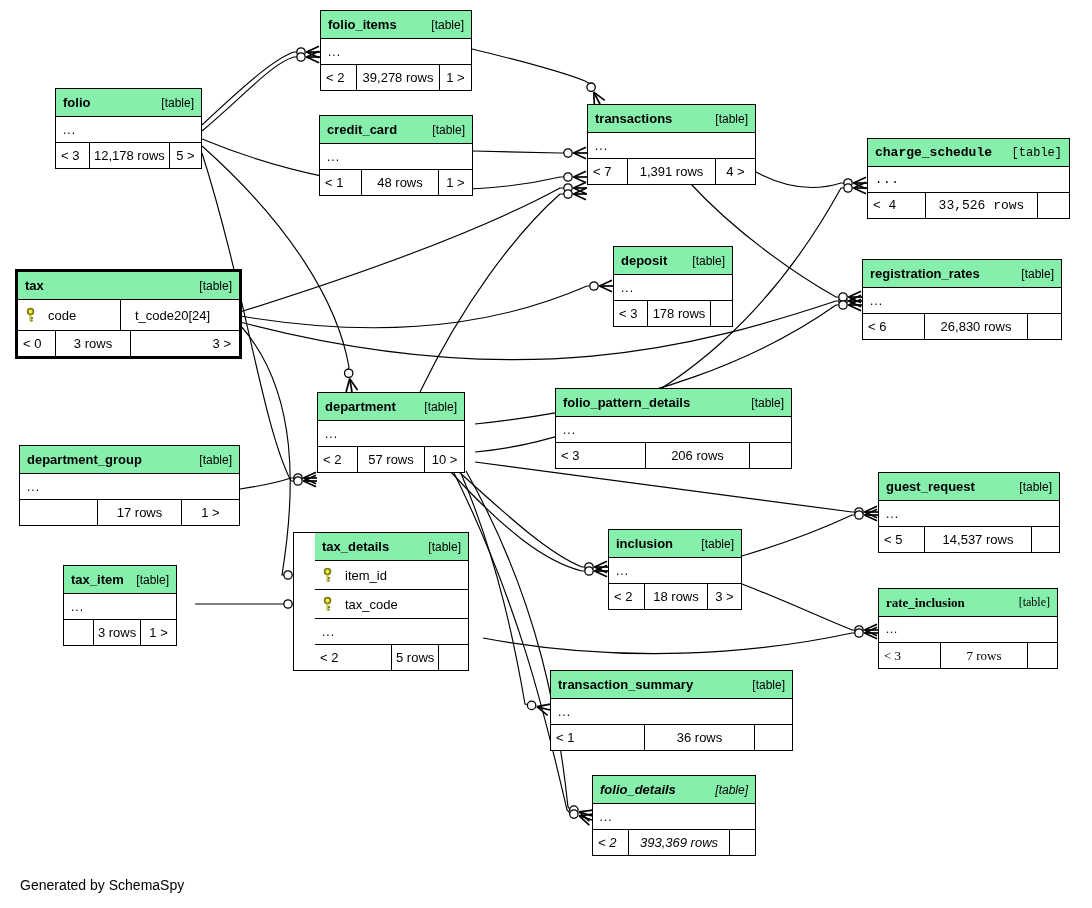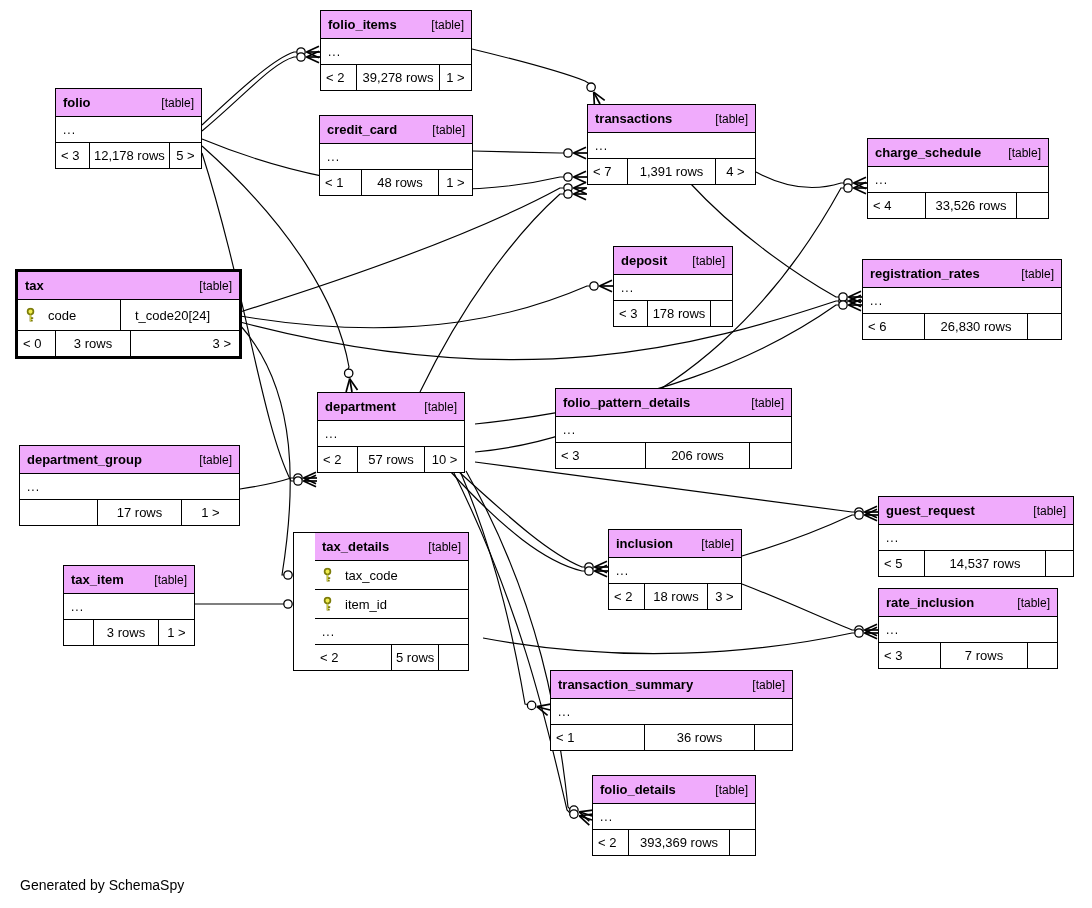--- a/index.html
+++ b/index.html
@@ -9,21 +9,21 @@
   }
   #stage{position:absolute;left:0;top:0;width:1092px;height:908px;}
   #edges{position:absolute;left:0;top:0;z-index:0;pointer-events:none;}
   .tnode{
     position:absolute;background:#fff;border:1px solid #000;z-index:1;
     font-size:13px;box-sizing:border-box;cursor:pointer;
   }
   .tnode.emph{box-shadow:0 0 0 2px #000;}
   .thead{
     display:flex;justify-content:space-between;align-items:center;
-    background:#f0abfc;padding:0 7px;height:28px;box-sizing:border-box;
+    background:#86efac;padding:0 7px;height:28px;box-sizing:border-box;
     border-bottom:1px solid #000;
   }
   .tname{font-weight:bold;font-size:13px;white-space:nowrap;}
   .ttype{font-size:12px;margin-left:10px;white-space:nowrap;}
   .tcol{
     position:relative;display:flex;align-items:stretch;height:var(--rowH,30px);
     box-sizing:border-box;border-bottom:1px solid #000;
   }
   .keyic{position:absolute;left:7px;top:50%;transform:translateY(-50%);line-height:0;}
   .cname{display:flex;align-items:center;padding-left:30px;box-sizing:border-box;white-space:nowrap;}
@@ -275,21 +275,21 @@
         <span class="tname">transactions</span>
         <span class="ttype">[table]</span>
       </div>
       <div class="tell">...</div>
       <div class="tfoot">
         <span class="fl" style="width: 40px;">&lt; 7</span>
         <span class="fc">1,391 rows</span>
         <span class="fr" style="width: 40px;">4 &gt;</span>
       </div>
     </div>
-    <div class="tnode" style="left: 867px; top: 138px; width: 182px;">
+    <div class="tnode" style="left: 867px; top: 138px; width: 203px; font-family: Liberation Mono, monospace;">
       <div class="thead">
         <span class="tname">charge_schedule</span>
         <span class="ttype">[table]</span>
       </div>
       <div class="tell">...</div>
       <div class="tfoot">
         <span class="fl" style="width: 58px;">&lt; 4</span>
         <span class="fc">33,526 rows</span>
         <span class="fr" style="width: 32px;"></span>
       </div>
@@ -367,21 +367,21 @@
         <span class="tname">department_group</span>
         <span class="ttype">[table]</span>
       </div>
       <div class="tell">...</div>
       <div class="tfoot">
         <span class="fl" style="width: 78px;"></span>
         <span class="fc">17 rows</span>
         <span class="fr" style="width: 58px;">1 &gt;</span>
       </div>
     </div>
-    <div class="tnode" style="left: 878px; top: 496px; width: 196px;">
+    <div class="tnode" style="left: 878px; top: 472px; width: 182px;">
       <div class="thead">
         <span class="tname">guest_request</span>
         <span class="ttype">[table]</span>
       </div>
       <div class="tell">...</div>
       <div class="tfoot">
         <span class="fl" style="width: 46px;">&lt; 5</span>
         <span class="fc">14,537 rows</span>
         <span class="fr" style="width: 28px;"></span>
       </div>
@@ -391,61 +391,61 @@
         <span class="tname">inclusion</span>
         <span class="ttype">[table]</span>
       </div>
       <div class="tell">...</div>
       <div class="tfoot">
         <span class="fl" style="width: 36px;">&lt; 2</span>
         <span class="fc">18 rows</span>
         <span class="fr" style="width: 34px;">3 &gt;</span>
       </div>
     </div>
-    <div class="tnode" style="left: 63px; top: 565px; width: 132px;">
+    <div class="tnode" style="left: 63px; top: 565px; width: 114px;">
       <div class="thead">
         <span class="tname">tax_item</span>
         <span class="ttype">[table]</span>
       </div>
       <div class="tell">...</div>
       <div class="tfoot">
         <span class="fl" style="width: 30px;"></span>
         <span class="fc">3 rows</span>
         <span class="fr" style="width: 36px;">1 &gt;</span>
       </div>
     </div>
     <div class="tnode" style="left: 293px; top: 532px; width: 176px; padding-left: 21px; --rowH: 29px;">
       <div class="thead">
         <span class="tname">tax_details</span>
         <span class="ttype">[table]</span>
+      </div>
+      <div class="tcol">
+        <span class="keyic"><svg width="11" height="15" viewBox="0 0 11 15">
+            <circle cx="5.5" cy="4.1" r="2.9" fill="#f0ec4f" stroke="#7c7c0a" stroke-width="1.7"></circle>
+            <path d="M5.5 7.2 V13.9 M5.5 10.7 H8.2 M5.5 13.2 H7.7" stroke="#7c7c0a" stroke-width="1.7" fill="none"></path>
+            <path d="M5.5 7.2 V13.6" stroke="#f0ec4f" stroke-width="0.7" fill="none"></path>
+          </svg></span>
+        <span class="cname">item_id</span>
       </div>
       <div class="tcol">
         <span class="keyic"><svg width="11" height="15" viewBox="0 0 11 15">
             <circle cx="5.5" cy="4.1" r="2.9" fill="#f0ec4f" stroke="#7c7c0a" stroke-width="1.7"></circle>
             <path d="M5.5 7.2 V13.9 M5.5 10.7 H8.2 M5.5 13.2 H7.7" stroke="#7c7c0a" stroke-width="1.7" fill="none"></path>
             <path d="M5.5 7.2 V13.6" stroke="#f0ec4f" stroke-width="0.7" fill="none"></path>
           </svg></span>
         <span class="cname">tax_code</span>
       </div>
-      <div class="tcol">
-        <span class="keyic"><svg width="11" height="15" viewBox="0 0 11 15">
-            <circle cx="5.5" cy="4.1" r="2.9" fill="#f0ec4f" stroke="#7c7c0a" stroke-width="1.7"></circle>
-            <path d="M5.5 7.2 V13.9 M5.5 10.7 H8.2 M5.5 13.2 H7.7" stroke="#7c7c0a" stroke-width="1.7" fill="none"></path>
-            <path d="M5.5 7.2 V13.6" stroke="#f0ec4f" stroke-width="0.7" fill="none"></path>
-          </svg></span>
-        <span class="cname">item_id</span>
-      </div>
       <div class="tell">...</div>
       <div class="tfoot">
         <span class="fl" style="width: 78px;">&lt; 2</span>
         <span class="fc">5 rows</span>
         <span class="fr" style="width: 30px;"></span>
       </div>
     </div>
-    <div class="tnode" style="left: 878px; top: 588px; width: 180px;">
+    <div class="tnode" style="left: 878px; top: 588px; width: 180px; font-family: Liberation Serif, serif;">
       <div class="thead">
         <span class="tname">rate_inclusion</span>
         <span class="ttype">[table]</span>
       </div>
       <div class="tell">...</div>
       <div class="tfoot">
         <span class="fl" style="width: 62px;">&lt; 3</span>
         <span class="fc">7 rows</span>
         <span class="fr" style="width: 30px;"></span>
       </div>
@@ -455,21 +455,21 @@
         <span class="tname">transaction_summary</span>
         <span class="ttype">[table]</span>
       </div>
       <div class="tell">...</div>
       <div class="tfoot">
         <span class="fl" style="width: 94px;">&lt; 1</span>
         <span class="fc">36 rows</span>
         <span class="fr" style="width: 38px;"></span>
       </div>
     </div>
-    <div class="tnode" style="left: 592px; top: 775px; width: 164px;">
+    <div class="tnode" style="left: 592px; top: 775px; width: 164px; font-style: italic;">
       <div class="thead">
         <span class="tname">folio_details</span>
         <span class="ttype">[table]</span>
       </div>
       <div class="tell">...</div>
       <div class="tfoot">
         <span class="fl" style="width: 36px;">&lt; 2</span>
         <span class="fc">393,369 rows</span>
         <span class="fr" style="width: 26px;"></span>
       </div>

